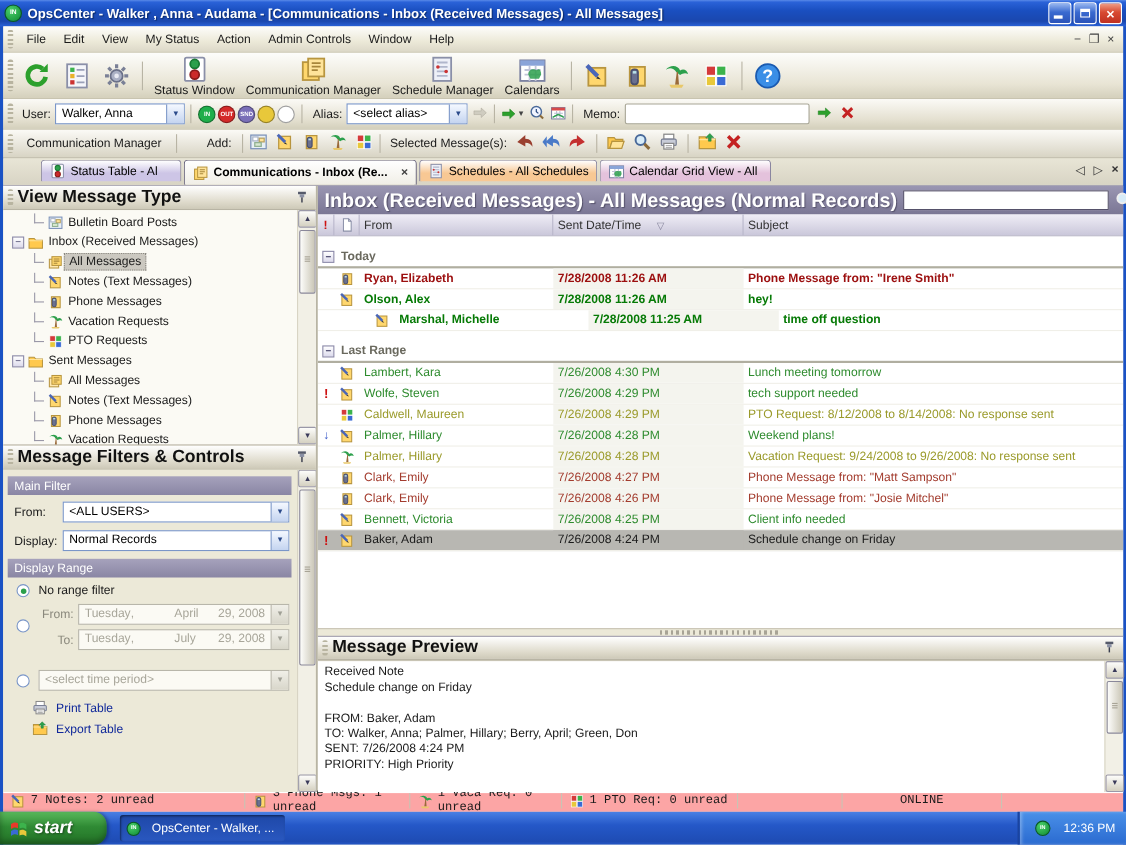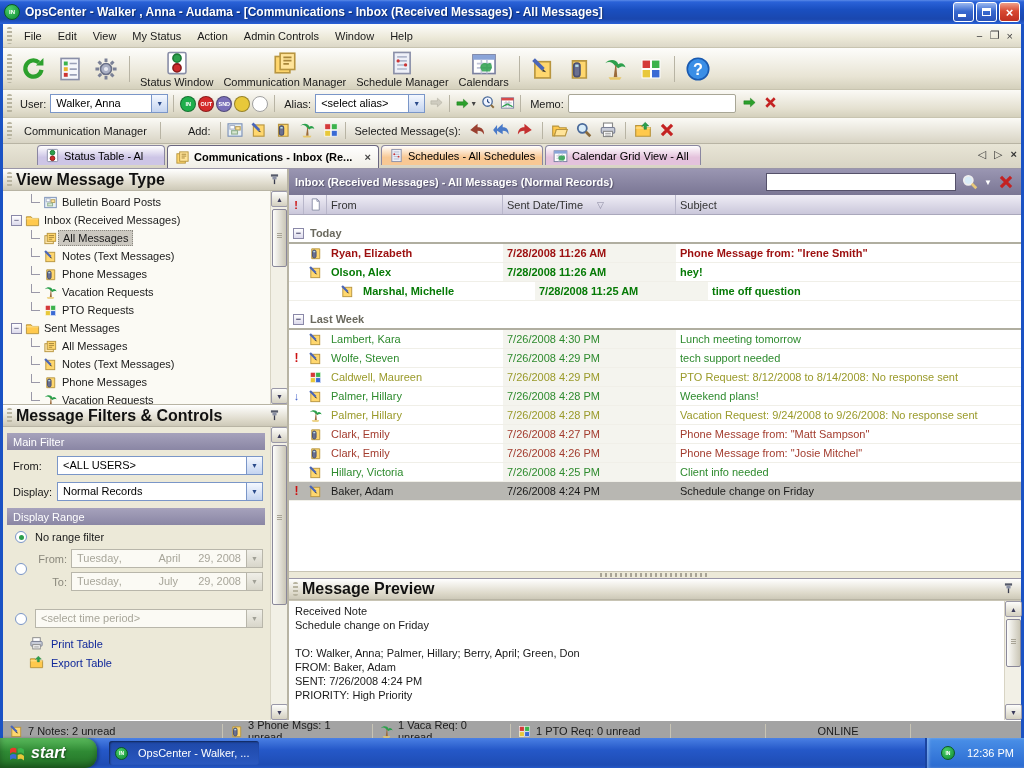--- a/index.html
+++ b/index.html
@@ -105,21 +105,21 @@
   .drow label { width:36px; color:#8a887c; text-align:right; padding-right:4px;}
   .combo.dis { background:#fbfaf4; border-color:#b8b6aa; color:#a8a69a; flex:1;}
   .combo.dis .cbtn { background:linear-gradient(#f0efe8,#d8d6ca); border-left-color:#b8b6aa; color:#a0a096;}
   .combo.dis .val { display:flex; flex:1; }
   .combo.dis .val i { font-style:normal; flex:1; text-align:left;}
   .link-row { display:flex; align-items:center; gap:7px; padding:2px 0 2px 22px; color:#10289a; }
 
   
   .main { flex:1; display:flex; flex-direction:column; background:#fff; min-width:0;}
   .main-header { height:26px; background:linear-gradient(#9a96b2,#7a7694); display:flex; align-items:center; padding:0 6px; gap:5px;}
-  .main-header b { color:#fff; font-size:11px; flex:1; text-shadow:1px 1px 1px #55516a; white-space:nowrap;}
+  .main-header b { color:#fff; font-size:18px; flex:1; text-shadow:1px 1px 1px #55516a; white-space:nowrap;}
   .search-input { width:190px; height:18px; border:1px solid #55516a; background:#fff; padding:0 4px;}
   .hdr-caret { color:#fff; font-size:8px; }
   .col-hdr { height:20px; display:flex; align-items:center; background:linear-gradient(#efedf6,#cac7da);
     border-bottom:1px solid #aaa8bc; color:#333; }
   .col-hdr>div { border-right:1px solid #b8b6ca; height:100%; display:flex; align-items:center; padding:0 4px;}
   .c-pri { width:15px; flex:none; justify-content:center;}
   .c-ico { width:23px; flex:none; justify-content:center;}
   .c-from { width:176px; flex:none; }
   .c-sent { width:173px; flex:none;text-align:center; }
   .c-subj { flex:1; min-width:0;}
@@ -150,21 +150,21 @@
     border-left:1px solid #d8d4c4; }
   .sb .btn { position:absolute; left:0; width:17px; height:16px; border:1px solid #9a98a8; border-radius:2px;
     background:linear-gradient(#fdfdfb,#d4d0c0); color:#3a3a5a; font-size:7px; display:flex; align-items:center; justify-content:center;}
   .sb .up { top:0; } .sb .dn { bottom:0; }
   .sb .thumb { position:absolute; left:1px; width:15px; border:1px solid #8a889a; border-radius:2px;
     background:linear-gradient(90deg,#fdfdfb,#cac6b6); }
   .sb .thumb::after { content:""; position:absolute; left:4px; right:4px; top:45%;
     border-top:1px solid #a8a496; box-shadow:0 2px 0 #a8a496, 0 -2px 0 #a8a496; }
 
   
-  .statusbar { height:18px; display:flex; align-items:flex-end; background:#a3a3a3; border-top:1px solid #fff; color:#1a1a1a;}
+  .statusbar { height:18px; display:flex; align-items:flex-start; background:#fca5a5; border-top:1px solid #fff; color:#1a1a1a;font-family:Liberation Mono, monospace;}
   .sseg { display:flex; align-items:center; gap:4px; padding:0 6px; height:14px; border-right:1px solid #c8c4b4; }
   .sseg.fill { flex:1; } .sseg.online { width:145px; justify-content:center; } .sseg.endcap{ width:110px; border-right:none;}
 
   
   .taskbar { position:absolute; left:-3px; right:-3px; bottom:0; height:30px; display:flex; align-items:stretch;
     background:linear-gradient(#4a80e4,#2558c8 40%,#1e4cb4 90%,#2558c8); }
   .start-btn { width:97px; display:flex; align-items:center; gap:5px; padding-left:8px;
     background:linear-gradient(#5aba5c,#2f8a34 45%,#237226); border-radius:0 12px 12px 0;
     box-shadow:inset 0 -3px 6px rgba(0,0,0,.3), 2px 0 3px rgba(0,0,0,.3);
     color:#fff; font-weight:bold; font-style:italic; font-size:16px; text-shadow:1px 1px 2px #1a4a1c; }
@@ -863,21 +863,21 @@
                   <path d="M8.2 8.2 10 10l-2.6-.6z" fill="#333"></path>
                 </svg>
               </span>
             </div>
       <div class="c-from">Marshal, Michelle</div>
             <div class="c-sent">7/28/2008 11:25 AM</div>
             <div class="c-subj">time off question</div>
           </div>
           <div class="group-hdr">
     <span class="expander">−</span>
-            <span>Last Week</span>
+            <span>Last Range</span>
           </div>
           <div class="mrow " style="color:#2e8b2e;">
       <div class="c-pri"></div>
             <div class="c-ico">
               <span class="ic ">
                 <svg viewBox="0 0 16 16">
                   <rect x="3" y="3.5" width="9.5" height="10" fill="#ffd76e" stroke="#b8953f"></rect>
                   <path d="M2.2 2.2 8.2 8.2" stroke="#4a66b8" stroke-width="2.4"></path>
                   <path d="M8.2 8.2 10 10l-2.6-.6z" fill="#333"></path>
                 </svg>
@@ -986,21 +986,21 @@
       <div class="c-pri"></div>
             <div class="c-ico">
               <span class="ic ">
                 <svg viewBox="0 0 16 16">
                   <rect x="3" y="3.5" width="9.5" height="10" fill="#ffd76e" stroke="#b8953f"></rect>
                   <path d="M2.2 2.2 8.2 8.2" stroke="#4a66b8" stroke-width="2.4"></path>
                   <path d="M8.2 8.2 10 10l-2.6-.6z" fill="#333"></path>
                 </svg>
               </span>
             </div>
-      <div class="c-from">Hillary, Victoria</div>
+      <div class="c-from">Bennett, Victoria</div>
             <div class="c-sent">7/26/2008 4:25 PM</div>
             <div class="c-subj">Client info needed</div>
           </div>
           <div class="mrow sel" style="color:#1a1a1a;">
       <div class="c-pri">
               <span class="pri-hi">!</span>
             </div>
             <div class="c-ico">
               <span class="ic ">
                 <svg viewBox="0 0 16 16">
@@ -1025,22 +1025,22 @@
                 <rect x="4.2" y="2.5" width="7.6" height="2.4" fill="#555a6a"></rect>
                 <rect x="5.8" y="4.9" width="4.4" height="3" fill="#8a90a4"></rect>
                 <rect x="7.3" y="7.9" width="1.4" height="5" fill="#3a3e4e"></rect>
               </svg></span></span>
       </div>
       <div class="preview-body">
         <div class="preview-text" id="preview">
             <div>Received Note</div>
             <div>Schedule change on Friday</div>
             <div>&nbsp;</div>
+            <div>FROM: Baker, Adam</div>
             <div>TO: Walker, Anna; Palmer, Hillary; Berry, April; Green, Don</div>
-            <div>FROM: Baker, Adam</div>
             <div>SENT: 7/26/2008 4:24 PM</div>
             <div>PRIORITY: High Priority</div>
           </div>
         <div class="sb">
           <div class="btn up">▲</div>
           <div class="thumb" style="top:18px;height:48px"></div>
           <div class="btn dn">▼</div>
         </div>
       </div>
     </div>

